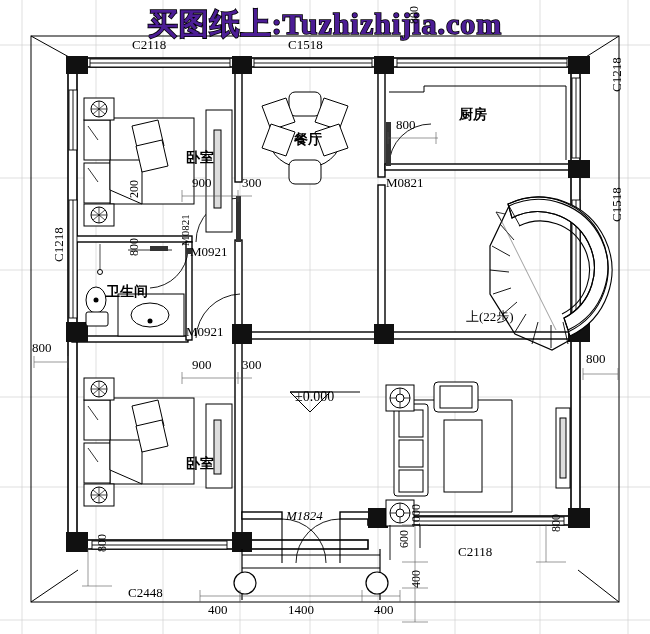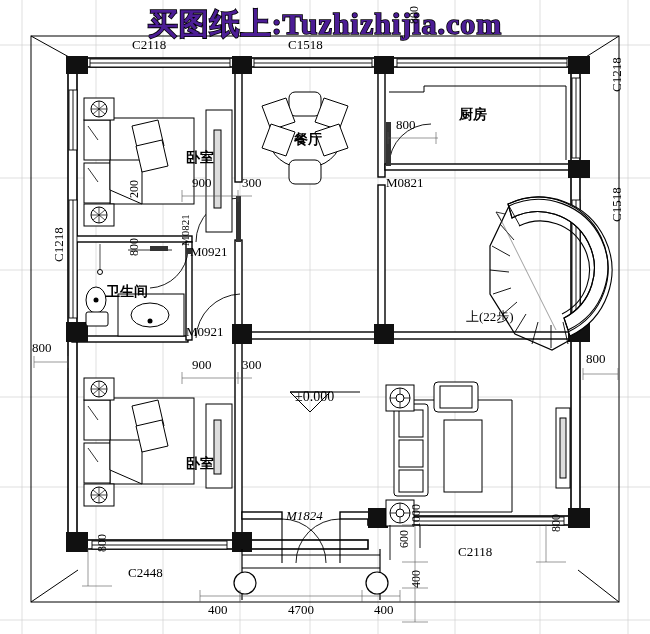--- a/index.html
+++ b/index.html
@@ -348,21 +348,21 @@
 <div class="lbl cn" style="left:106px;top:284px;font-size:14px;">卫生间</div>
 <div class="lbl" style="left:466px;top:310px;font-size:13px;text-align:right;">上(22步)</div>
 
 <div class="lbl" style="left:295px;top:390px;font-size:14px;font-family:Liberation Serif, serif;">±0.000</div>
 
 <div class="lbl" style="left:132px;top:38px;">C2118</div>
 <div class="lbl" style="left:288px;top:38px;">C1518</div>
 <div class="lbl vert" style="left:610px;top:92px;">C1218</div>
 <div class="lbl vert" style="left:610px;top:222px;">C1518</div>
 <div class="lbl vert" style="left:52px;top:262px;">C1218</div>
-<div class="lbl" style="left:128px;top:566px;">C2448</div>
+<div class="lbl" style="left:128px;top:586px;">C2448</div>
 <div class="lbl" style="left:458px;top:545px;">C2118</div>
 
 <div class="lbl" style="left:386px;top:176px;">M0821</div>
 <div class="lbl" style="left:190px;top:245px;">M0921</div>
 <div class="lbl" style="left:186px;top:325px;">M0921</div>
 <div class="lbl vert sm" style="left:180px;top:246px;font-size:11px;">M0821</div>
 <div class="lbl" style="left:286px;top:509px;font-style:italic;">M1824</div>
 
 <div class="lbl vert sm" style="left:408px;top:24px;">800</div>
 <div class="lbl" style="left:192px;top:176px;">900</div>
@@ -373,14 +373,14 @@
 <div class="lbl" style="left:192px;top:358px;">900</div>
 <div class="lbl" style="left:242px;top:358px;">300</div>
 <div class="lbl" style="left:32px;top:341px;">800</div>
 <div class="lbl" style="left:586px;top:352px;">800</div>
 <div class="lbl vert sm" style="left:96px;top:552px;">800</div>
 <div class="lbl vert sm" style="left:550px;top:532px;">800</div>
 <div class="lbl vert sm" style="left:410px;top:528px;">1000</div>
 <div class="lbl vert sm" style="left:398px;top:548px;">600</div>
 <div class="lbl vert sm" style="left:410px;top:588px;">400</div>
 <div class="lbl" style="left:208px;top:603px;">400</div>
-<div class="lbl" style="left:288px;top:603px;">4700</div>
+<div class="lbl" style="left:288px;top:603px;">1400</div>
 <div class="lbl" style="left:374px;top:603px;">400</div>
 
 </body></html>

